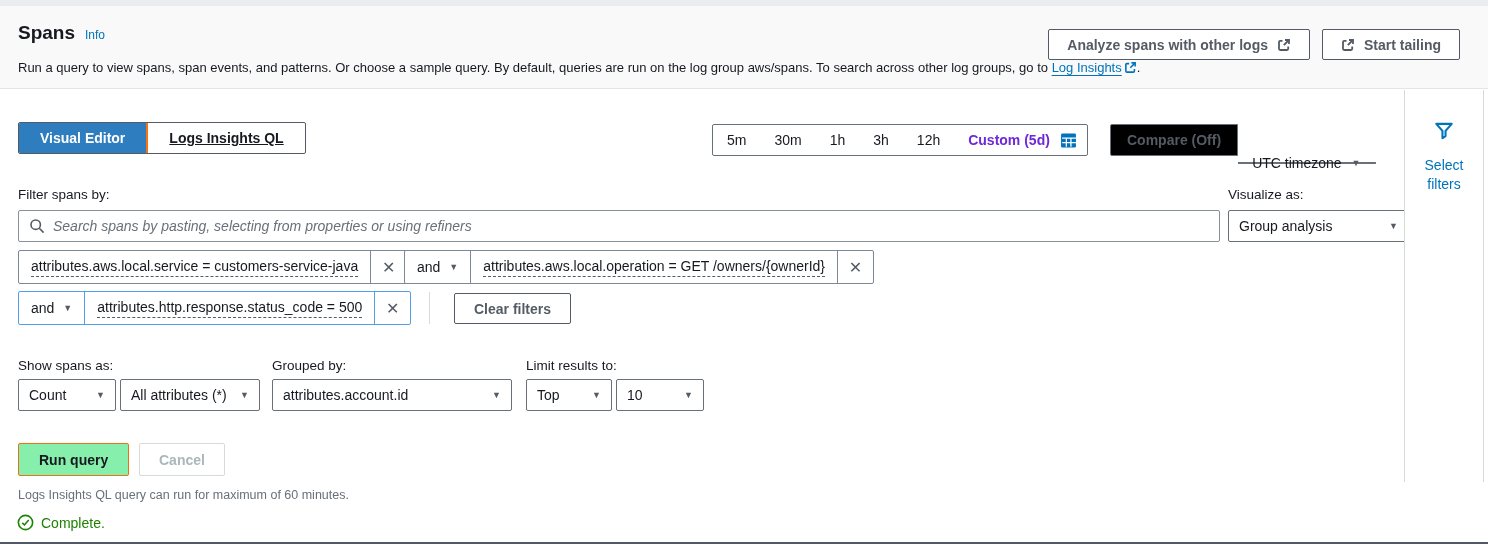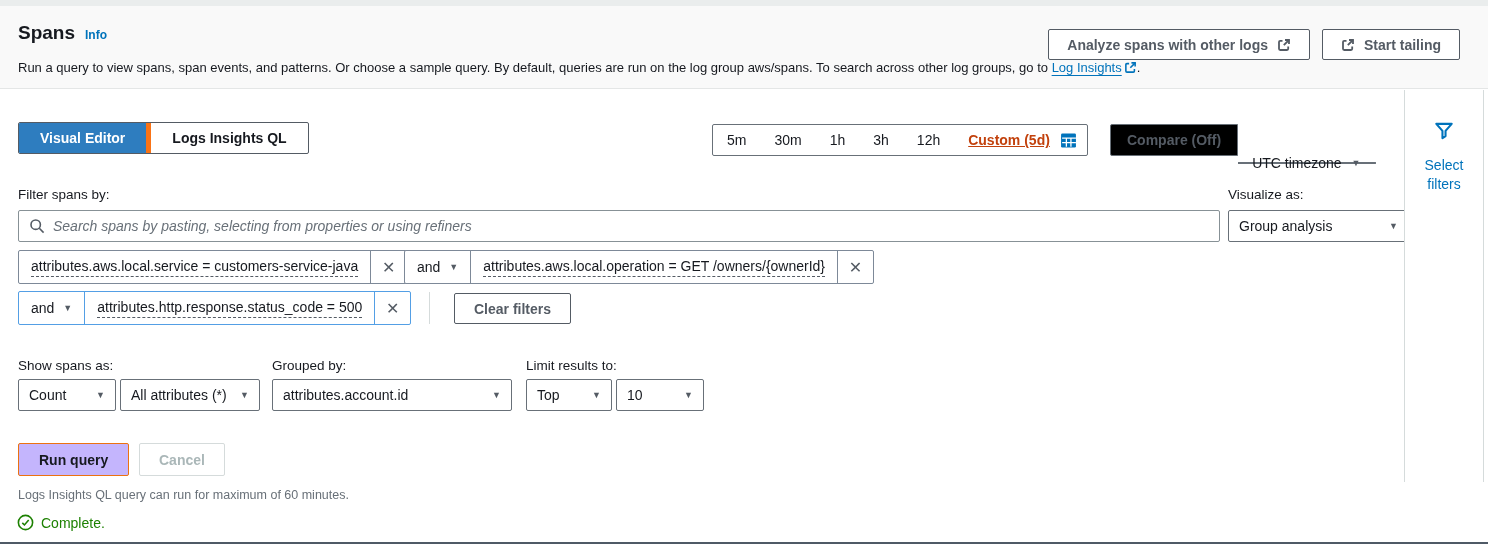--- a/index.html
+++ b/index.html
@@ -5,39 +5,39 @@
   * { margin:0; padding:0; box-sizing:border-box; }
   html,body { background:#ffffff; }
   body { font-family:"Liberation Sans", sans-serif; color:#16191f; }
   .page { position:relative; width:1488px; height:546px; background:#ffffff; overflow:hidden; }
 
   
   .top-strip { position:absolute; left:0; top:0; width:100%; height:6px; background:#eaeded; }
   .header-band { position:absolute; left:0; top:6px; width:100%; height:83px; background:#f9f9f9; border-bottom:1px solid #e4e6e6; }
   .title-row { position:absolute; left:18px; top:16px; display:flex; align-items:baseline; gap:10px; }
   .page-title { font-size:19px; font-weight:700; color:#16191f; }
-  .info-link { font-size:12px; font-weight:700; color:#0073bb; text-decoration:none; cursor:pointer; }
+  .info-link { font-size:12px; font-weight:400; color:#0073bb; text-decoration:none; cursor:pointer; }
   .header-desc { position:absolute; left:18px; top:54px; font-size:13px; color:#16191f; white-space:nowrap; }
   .inline-link { color:#0073bb; text-decoration:underline; text-decoration-style:solid; text-underline-offset:3px; cursor:pointer; }
   .inline-link svg { vertical-align:-2px; margin-left:2px; }
   .header-actions { position:absolute; right:28px; top:23px; display:flex; gap:12px; }
   .btn-secondary { display:inline-flex; align-items:center; gap:9px; height:31px; padding:0 18px;
     background:#ffffff; border:1px solid #545b64; border-radius:2px; font-size:14px; font-weight:700; color:#545b64; cursor:pointer; }
   .btn-secondary svg { display:block; }
 
   
   .seg-control { position:absolute; left:18px; top:122px; height:32px; display:inline-flex; border:1px solid #545b64; border-radius:2px; overflow:hidden; background:#fff; }
   .seg { display:flex; align-items:center; padding:0 21px; font-size:14px; font-weight:700; color:#16191f; cursor:pointer; }
   .seg.selected { background:#2e7dbf; color:#ffffff; }
-  .seg + .seg { border-left:5px solid #f97316; }
+  .seg + .seg { border-left:2px solid #f97316;text-decoration:underline; }
 
   
   .time-box { position:absolute; left:712px; top:124px; height:32px; display:flex; align-items:center; border:1px solid #687078; border-radius:2px; background:#fff; }
   .time-item { padding:0 14px; font-size:14px; color:#16191f; cursor:pointer; }
-  .time-custom { padding:0 6px 0 14px; font-size:14px; font-weight:700; color:#c2410c; cursor:pointer;text-decoration:underline; }
+  .time-custom { padding:0 6px 0 14px; font-size:14px; font-weight:700; color:#6d28d9; cursor:pointer; }
   .cal-btn { border:none; background:none; padding:0 10px 0 4px; cursor:pointer; display:flex; align-items:center; }
   .compare-box { position:absolute; left:1110px; top:124px; height:32px; display:flex; }
   .compare-btn { display:flex; align-items:center; padding:0 16px; border:1px solid #687078; border-radius:2px 0 0 2px; background:#000000; font-size:14px; font-weight:700; color:#545b64; cursor:pointer; }
   .tz-btn { display:flex; align-items:center; gap:10px; padding:0 14px; border:1px solid #687078; border-left:none; border-radius:0 2px 2px 0; background:#fff; font-size:14px; color:#16191f; cursor:pointer;margin-top:38px; }
 
   .caret { font-size:9px; color:#545b64; line-height:1; }
 
   
   .field-label { position:absolute; font-size:13.5px; color:#16191f; }
 
@@ -61,21 +61,21 @@
   .chip-close { display:flex; align-items:center; justify-content:center; width:36px; border:none; border-left:1px solid #7d8998; background:none; font-size:16px; color:#545b64; cursor:pointer; font-family:"Liberation Sans", sans-serif; }
   .chip.highlight .chip-close { border-left-color:#539fe5; }
   .v-divider { position:absolute; width:1px; background:#d5dbdb; }
   .clear-btn { position:absolute; left:454px; top:293px; height:31px; display:inline-flex; align-items:center; padding:0 19px;
     background:#fff; border:1px solid #545b64; border-radius:2px; font-size:14px; font-weight:700; color:#545b64; cursor:pointer; }
 
   
   .opt { position:absolute; top:379px; height:32px; }
 
   
-  .run-btn { position:absolute; left:18px; top:443px; height:33px; padding:0 20px; background:#c4b5fd; border:1px solid #ec7211; border-radius:2px; font-size:14px; font-weight:700; color:#16191f; cursor:pointer; font-family:"Liberation Sans", sans-serif; }
+  .run-btn { position:absolute; left:18px; top:443px; height:33px; padding:0 20px; background:#86efac; border:1px solid #ec7211; border-radius:2px; font-size:14px; font-weight:700; color:#16191f; cursor:pointer; font-family:"Liberation Sans", sans-serif; }
   .cancel-btn { position:absolute; left:139px; top:443px; height:33px; padding:0 19px; background:#fff; border:1px solid #d5dbdb; border-radius:2px; font-size:14px; font-weight:700; color:#aab7b8; cursor:default; font-family:"Liberation Sans", sans-serif; }
 
   .footnote { position:absolute; left:18px; top:488px; font-size:12.5px; color:#687078; }
   .status-row { position:absolute; left:17px; top:514px; display:flex; align-items:center; gap:7px; font-size:14px; color:#1d8102; }
 
   .bottom-line { position:absolute; left:0; top:542px; width:100%; height:2px; background:#4f5a66; }
 
   
   .side-rail { position:absolute; left:1404px; top:90px; width:80px; height:392px; border-left:1px solid #d5dbdb; border-right:1px solid #d5dbdb; background:#fff; }
   .rail-btn { width:100%; padding-top:30px; display:flex; flex-direction:column; align-items:center; gap:14px; background:none; border:none; cursor:pointer; }

